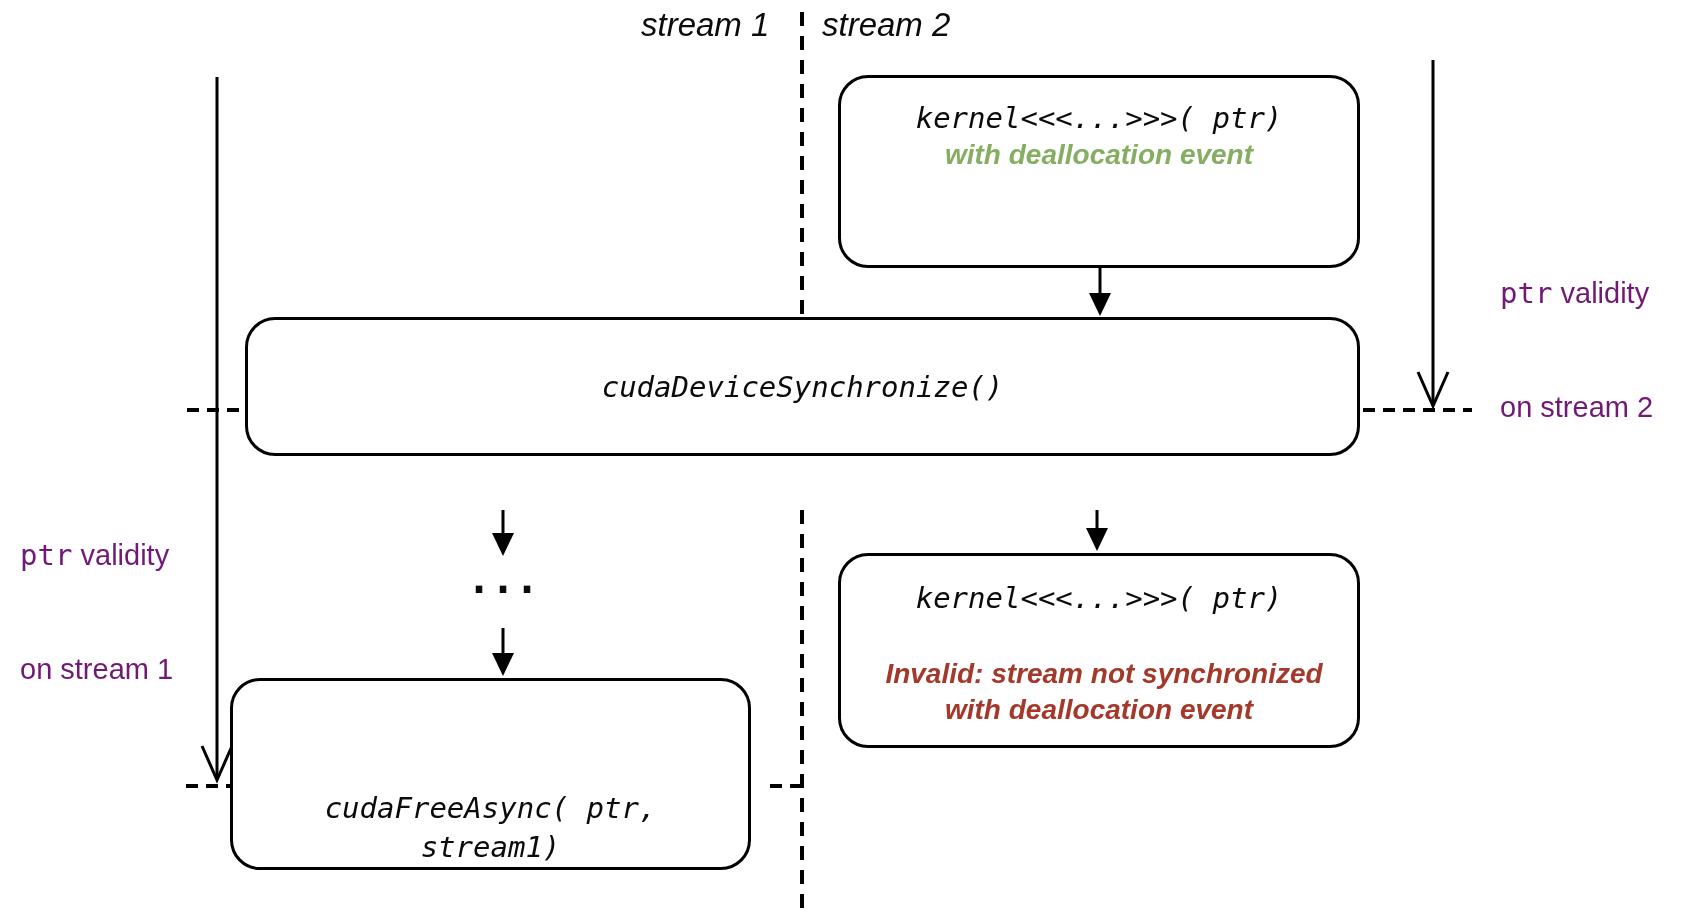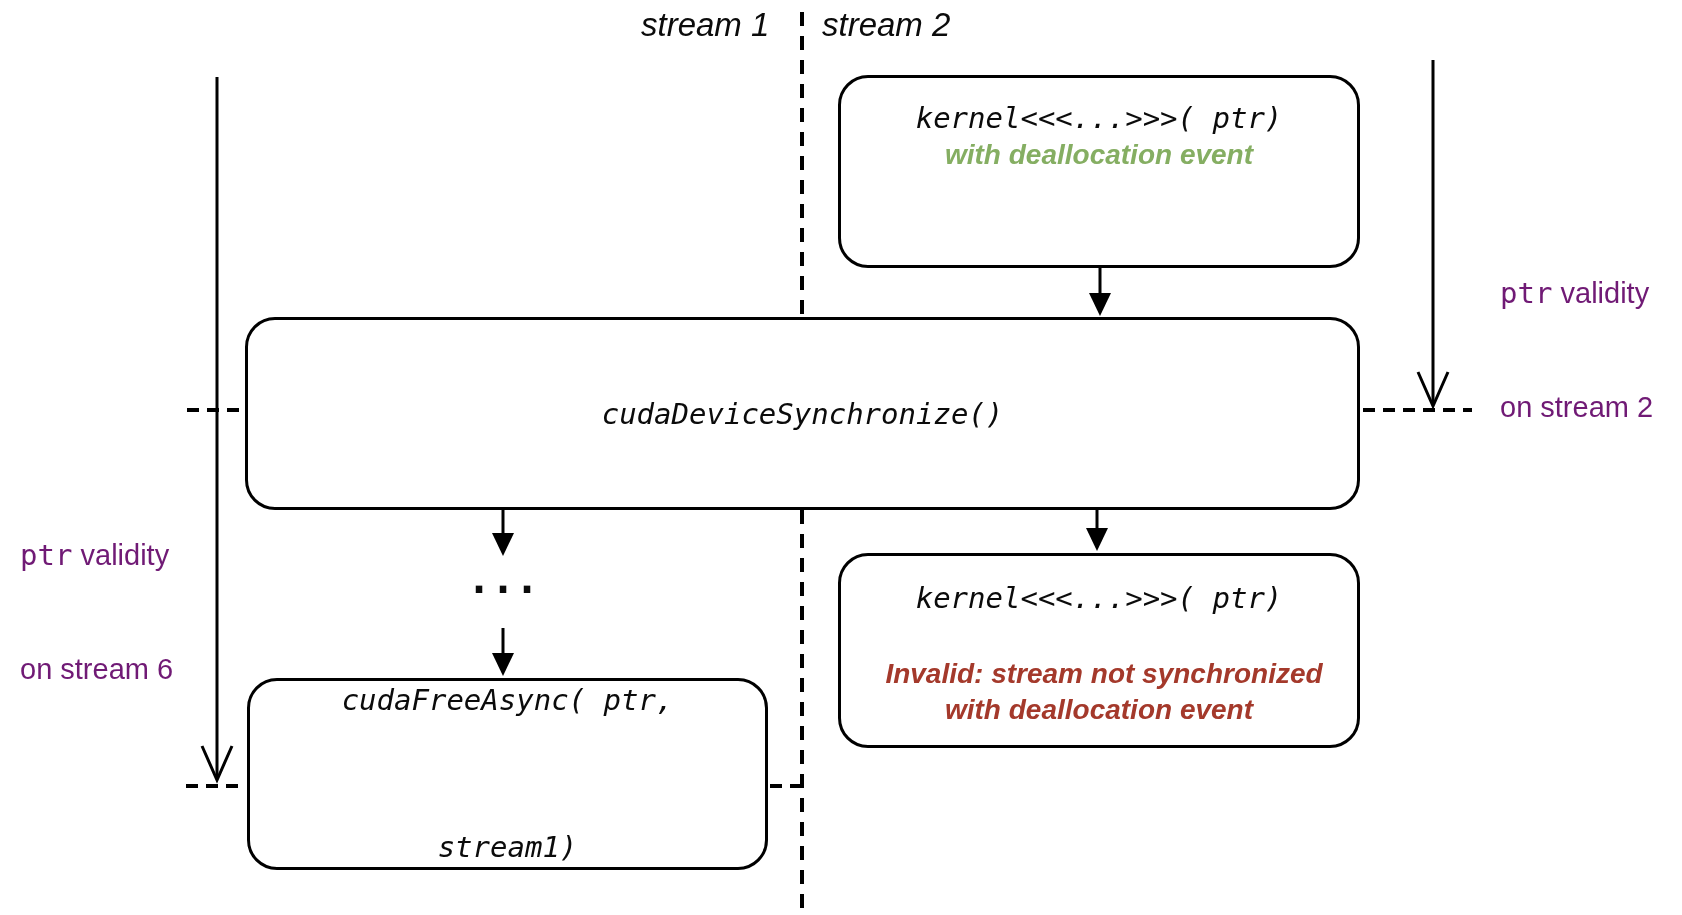--- a/index.html
+++ b/index.html
@@ -80,39 +80,39 @@
       <path class="stroke" d="M1097 510 V531" stroke-width="3"></path>
       <polygon class="head" points="1097,551 1086,528 1108,528"></polygon>
     </g>
   </svg>
 
   <div class="stream-header" style="left:641px;">stream 1</div>
   <div class="stream-header" style="left:822px;text-align:right;">stream 2</div>
 
   <div class="validity-label" style="left:20px;top:460px;">
     <div><span class="mono">ptr</span><span class="sans">validity</span></div>
-    <div>on stream 6</div>
+    <div>on stream 1</div>
   </div>
   <div class="validity-label" style="left:1500px;top:198px;">
     <div><span class="mono">ptr</span><span class="sans">validity</span></div>
     <div>on stream 2</div>
   </div>
 
   <div class="node" style="left:838px;top:75px;width:522px;height:193px;padding-top:22px;">
     <div class="code">kernel&lt;&lt;&lt;...&gt;&gt;&gt;( ptr)</div>
     <div class="note valid">with deallocation event</div>
   </div>
 
-  <div class="node" style="left:245px;top:317px;width:1115px;height:193px;justify-content:center;">
+  <div class="node" style="left:245px;top:317px;width:1115px;height:139px;justify-content:center;">
     <div class="code">cudaDeviceSynchronize()</div>
   </div>
 
   <div class="ellipsis">...</div>
 
-  <div class="node" style="left:247px;top:678px;width:521px;height:192px;justify-content:space-between;">
+  <div class="node" style="left:230px;top:678px;width:521px;height:192px;justify-content:flex-end;">
     <div class="code" style="line-height:39px;">cudaFreeAsync( ptr,</div>
     <div class="code" style="line-height:39px;">stream1)</div>
   </div>
 
   <div class="node" style="left:838px;top:553px;width:522px;height:195px;padding-top:24px;">
     <div class="code">kernel&lt;&lt;&lt;...&gt;&gt;&gt;( ptr)</div>
     <div class="note invalid" style="margin-top:40px;line-height:36px;margin-left:10px;">Invalid: stream not synchronized</div>
     <div class="note invalid" style="line-height:36px;">with deallocation event</div>
   </div>
 

